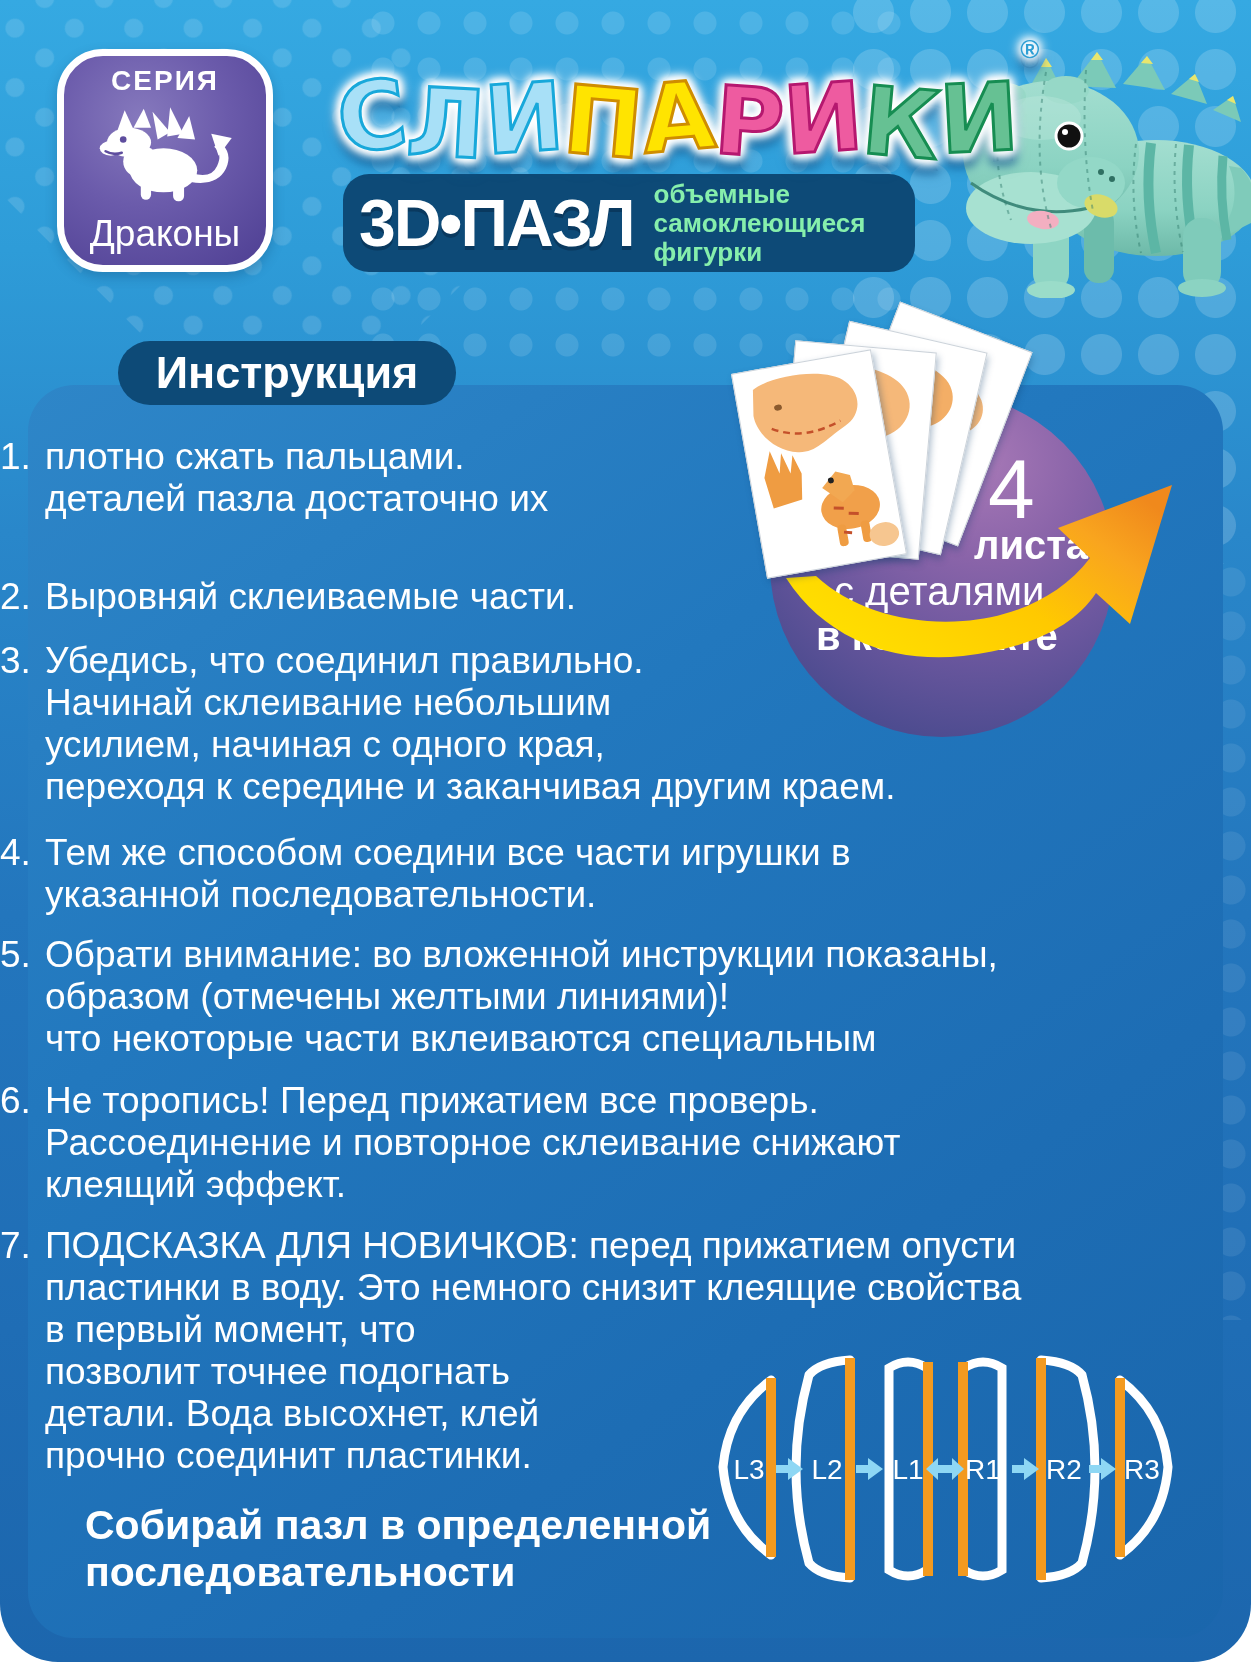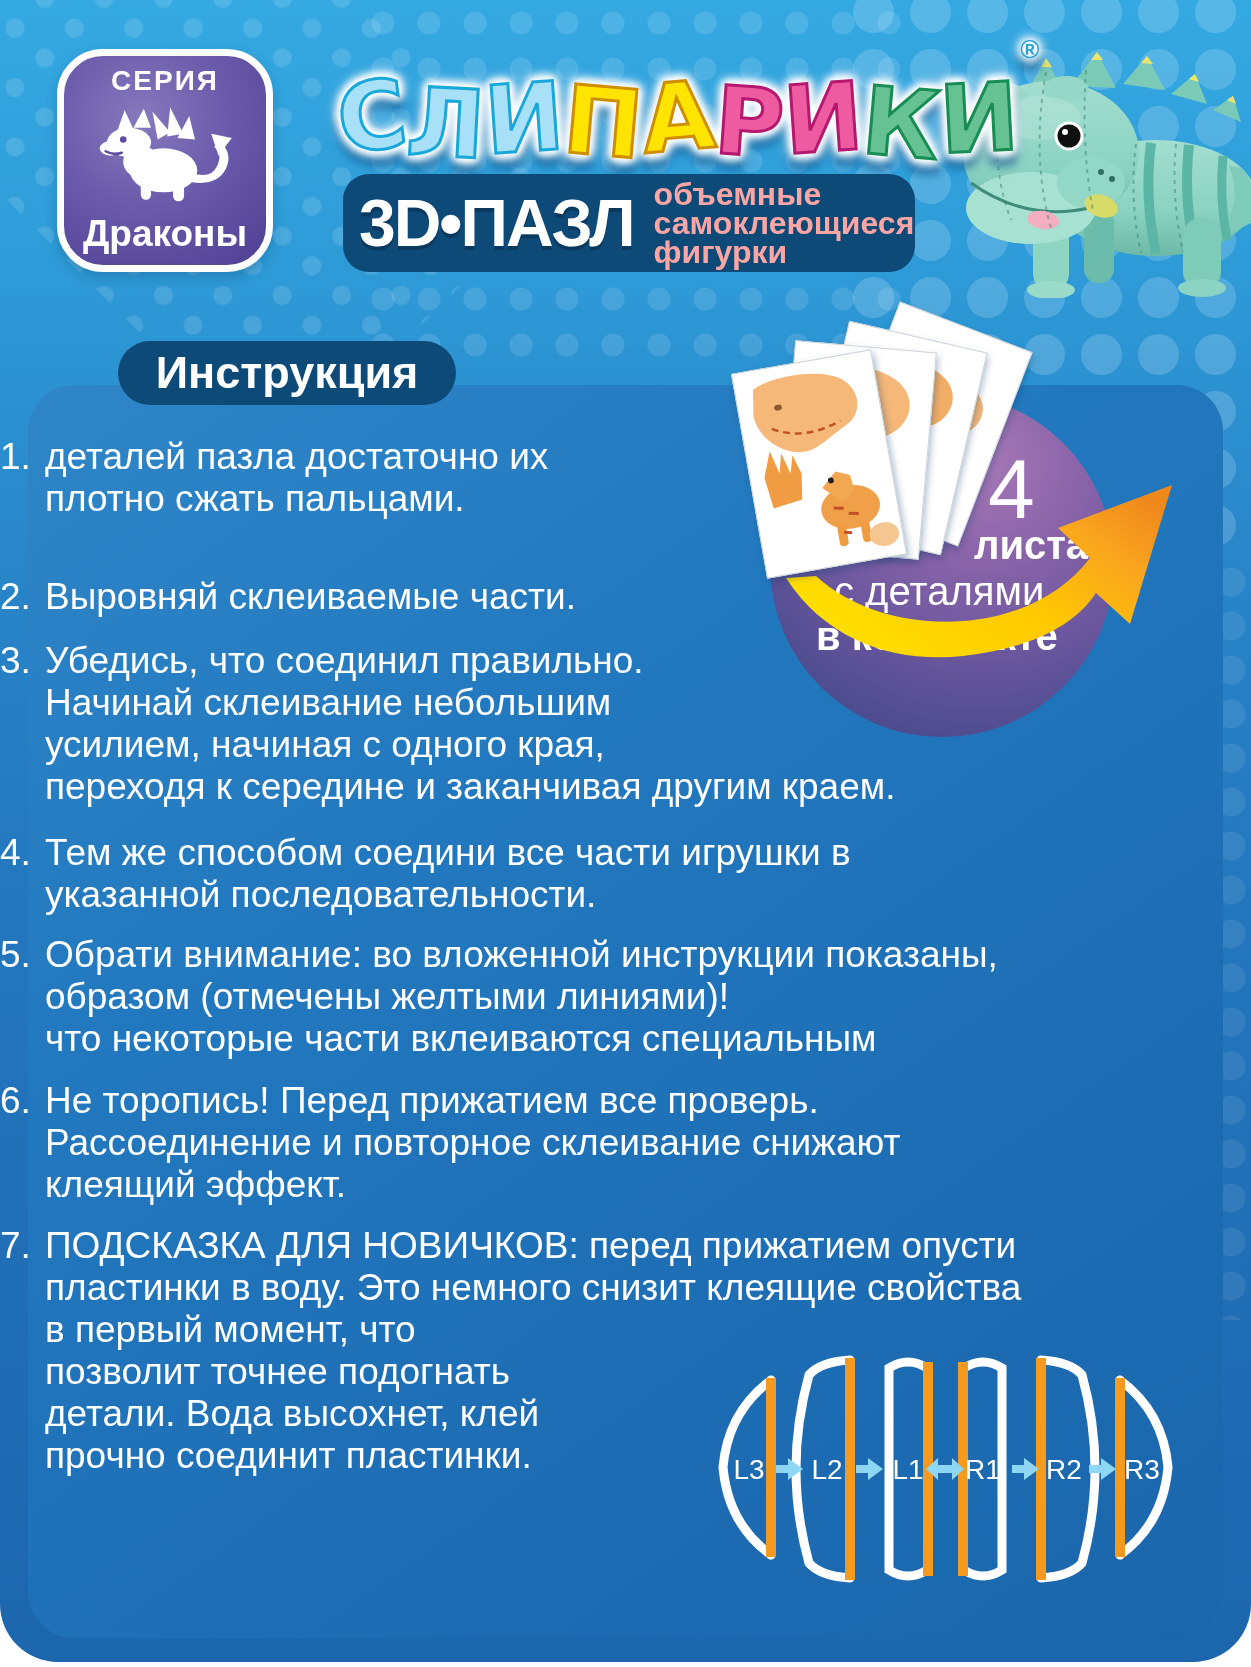--- a/index.html
+++ b/index.html
@@ -29,39 +29,39 @@
   .pill{position:absolute;left:118px;top:341px;width:338px;height:64px;border-radius:34px;
         background:#0d4a77;color:#fff;display:flex;align-items:center;justify-content:center;
         font-size:45px;font-weight:bold;z-index:6;}
   
   .badge{position:absolute;left:57px;top:49px;width:216px;height:223px;border-radius:46px;
         background:radial-gradient(circle at 38% 30%,#8679bd 0%,#6b5bab 45%,#4e3f93 100%);
         border:7px solid #fff;box-sizing:border-box;z-index:4;
         display:flex;flex-direction:column;align-items:center;justify-content:space-between;
         padding:9px 0 10px;box-shadow:0 5px 12px rgba(10,50,90,.25);}
   .badge-top{color:#fff;font-weight:bold;font-size:28px;letter-spacing:2px;}
-  .badge-name{color:#fff;font-weight:bold;font-size:37px;margin-top:6px;}
+  .badge-name{color:#fff;font-weight:normal;font-size:37px;margin-top:6px;}
   
   .logo{position:absolute;left:338px;top:30px;height:138px;z-index:5;display:flex;align-items:flex-end;
         filter:drop-shadow(0 0 5px #fff) drop-shadow(0 0 4px #fff) drop-shadow(0 0 3px #fff)
                drop-shadow(0 10px 0 rgba(11,82,138,.55));}
   .lt{font-family:"DejaVu Sans",sans-serif;font-weight:bold;font-size:94px;line-height:1;
       display:inline-block;-webkit-text-stroke:3px;}
   .lt.blue  {color:#a8e0f7;-webkit-text-stroke-color:#18a8da;}
   .lt.yellow{color:#ffe400;-webkit-text-stroke-color:#cf8d00;}
   .lt.pink  {color:#ee5ba0;-webkit-text-stroke-color:#b5186f;}
   .lt.green {color:#66c193;-webkit-text-stroke-color:#168d52;}
   .reg{color:#2f9fd4;font-size:26px;font-weight:bold;align-self:flex-start;margin:4px 0 0 2px;
        -webkit-text-stroke:0;}
   
   .band{position:absolute;left:343px;top:174px;width:572px;height:98px;border-radius:26px;
         background:#0d4a77;z-index:3;display:flex;align-items:center;}
   .band-title{font-size:66px;font-weight:900;color:#fff;margin-left:16px;letter-spacing:-2px;
         text-shadow:0 4px 0 rgba(0,20,40,.3);font-family:"Liberation Sans",sans-serif;}
-  .band-sub{margin-left:20px;color:#fca5a5;font-weight:bold;font-size:32px;line-height:29px;}
+  .band-sub{margin-left:20px;color:#86efac;font-weight:bold;font-size:26px;line-height:29px;}
   
   .item{position:absolute;color:#fff;font-size:37px;line-height:42px;display:flex;z-index:5;}
   .item .num{width:45px;flex:none;}
   .item .ln{display:block;}
   .footer-note{position:absolute;left:85px;top:1502px;color:#fff;font-size:41px;line-height:47px;
         font-weight:bold;z-index:5;}
   
   .kit{position:absolute;left:770px;top:393px;width:344px;height:344px;border-radius:50%;z-index:4;
        background:radial-gradient(circle at 62% 20%,#a678b6 0%,#8a64a9 28%,#6b579e 55%,#4e4c90 80%,#3f4688 100%);}
   .kit div{position:absolute;color:#fff;}
@@ -257,22 +257,22 @@
         <path d="M78,150 l10,2 M92,158 l10,2 M84,176 l8,2" stroke="#c4502a" stroke-width="3" fill="none"></path>
         <ellipse cx="124" cy="185" rx="15" ry="12" fill="#f6c690"></ellipse>
       </svg>
     </div>
   </div>
 
   <div>
     <div class="item" style="top:436px">
       <span class="num">1.</span>
       <span class="lines">
+        <span class="ln">плотно сжать пальцами.</span>
         <span class="ln">деталей пазла достаточно их</span>
-        <span class="ln">плотно сжать пальцами.</span>
       </span>
     </div>
     <div class="item" style="top:576px">
       <span class="num">2.</span>
       <span class="lines">
         <span class="ln">Выровняй склеиваемые части.</span>
       </span>
     </div>
     <div class="item" style="top:640px">
       <span class="num">3.</span>
@@ -312,20 +312,24 @@
         <span class="ln">ПОДСКАЗКА ДЛЯ НОВИЧКОВ: перед прижатием опусти</span>
         <span class="ln">пластинки в воду. Это немного снизит клеящие свойства</span>
         <span class="ln">в первый момент, что</span>
         <span class="ln">позволит точнее подогнать</span>
         <span class="ln">детали. Вода высохнет, клей</span>
         <span class="ln">прочно соединит пластинки.</span>
       </span>
     </div>
   </div>
 
+  <div class="footer-note">
+    <span class="ln" style="display:block">Собирай пазл в определенной</span>
+    <span class="ln" style="display:block">последовательности</span>
+  </div>
 
   <svg class="diagram" width="515" height="345" viewBox="0 0 515 345">
     <g stroke="#ffffff" stroke-width="9" fill="none" stroke-linecap="round">
       <path d="M103,118 Q60,150 55,205 Q60,262 103,293"></path>
       <path d="M182,98 Q152,100 141,113 Q128,160 128,207 Q128,254 141,301 Q152,314 182,316"></path>
       <path d="M259,106 Q240,94 221,106 L221,308 Q240,320 259,308"></path>
       <path d="M296,106 Q315,94 334,106 L334,308 Q315,320 296,308"></path>
       <path d="M373,98 Q403,100 414,113 Q427,160 427,207 Q427,254 414,301 Q403,314 373,316"></path>
       <path d="M452,118 Q495,150 500,205 Q495,262 452,293"></path>
     </g>

